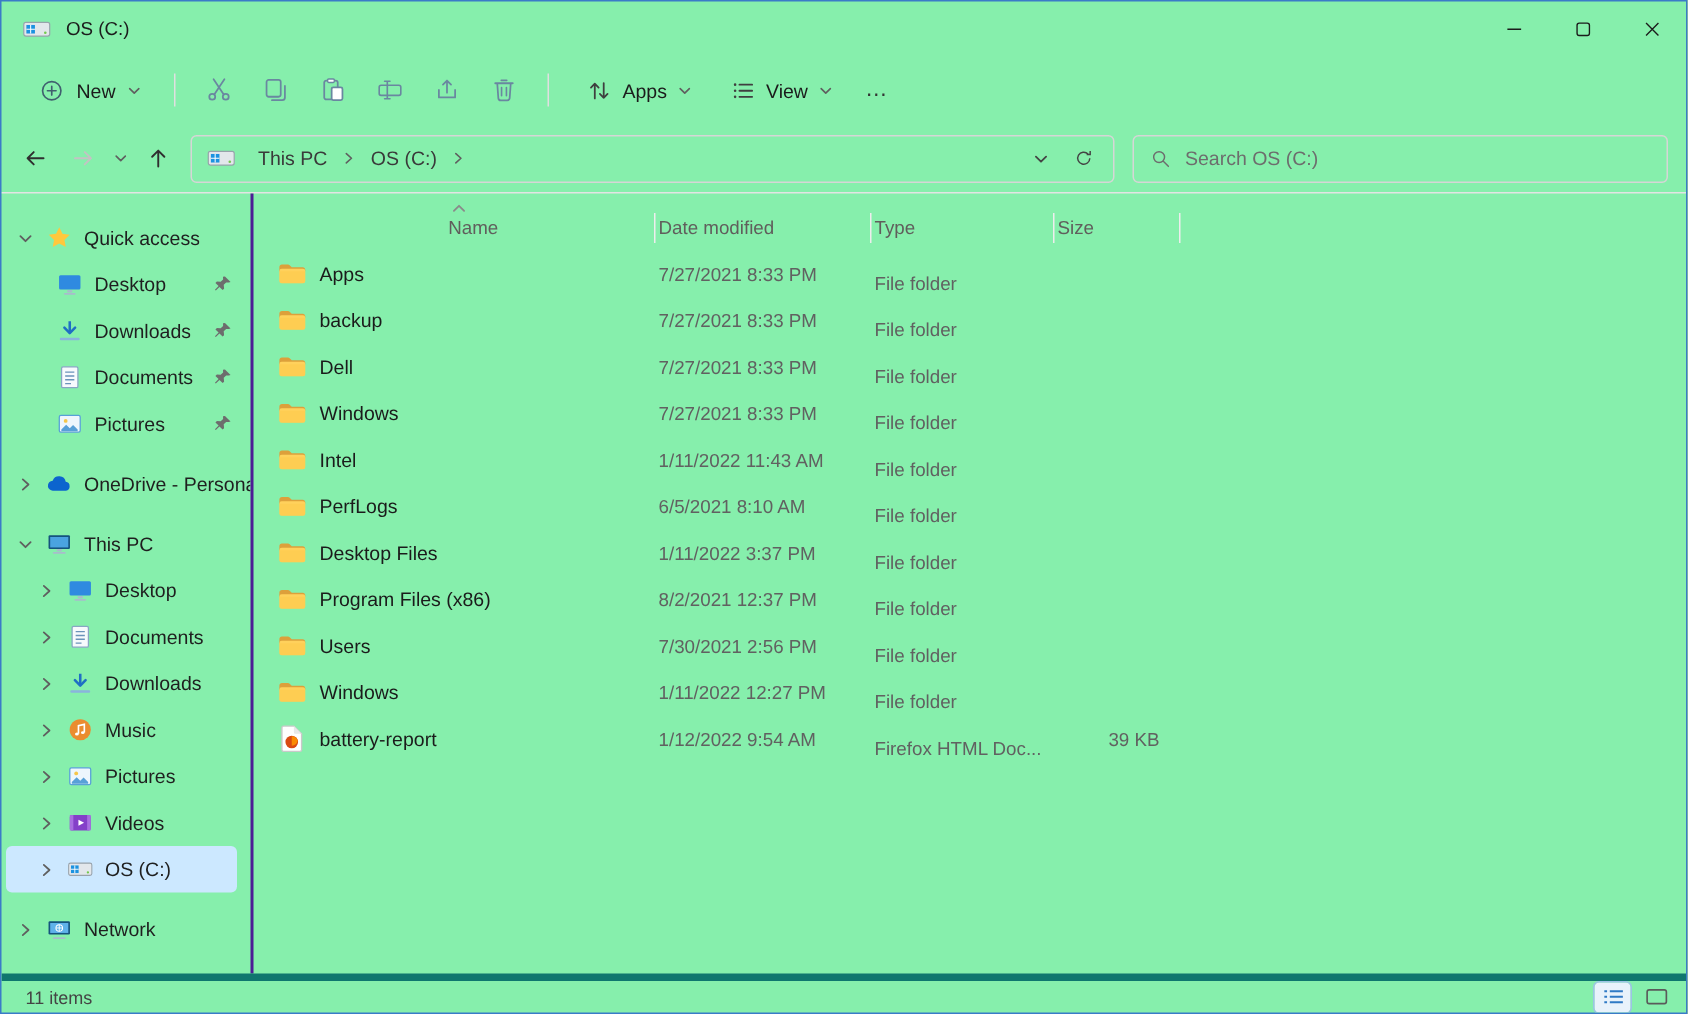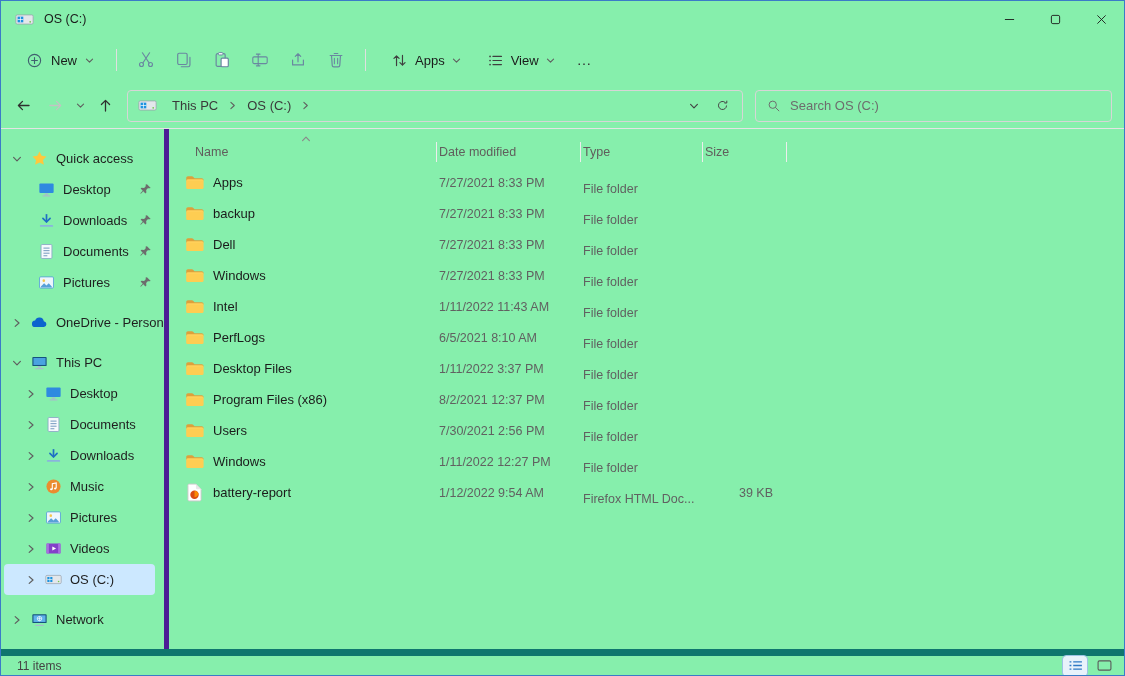--- a/index.html
+++ b/index.html
@@ -43,50 +43,50 @@
   .ab-spacer{flex:1;}
   .ab-btn{width:27px;height:26px;display:flex;align-items:center;justify-content:center;color:#444;border-radius:3px;flex:none;}
   .ab-btn svg{width:13px;height:13px;}
   .searchbox{flex:1;height:32px;border:1px solid #d6d6d6;border-radius:4px;display:flex;align-items:center;gap:9px;padding:0 11px;margin-left:12px;}
   .searchbox svg{width:14px;height:14px;color:#6d6d6d;flex:none;}
   .searchbox input{border:none;outline:none;flex:1;font-size:13px;font-family:inherit;color:#333;background:transparent;}
   .searchbox input::placeholder{color:#6d6d6d;}
 
   
   .main{flex:1;display:flex;min-height:0;}
-  .sidebar{width:168px;flex:none;border-right:5px solid #4c1d95;padding-top:14px;overflow:hidden;}
+  .sidebar{width:168px;flex:none;border-right:2px solid #4c1d95;padding-top:14px;overflow:hidden;}
   .tree-row{height:31px;display:flex;align-items:center;gap:8px;font-size:13px;color:#1f1f1f;padding-left:10px;}
   .tree-row .chev{width:12px;height:12px;color:#5f5f5f;flex:none;display:flex;}
   .tree-row .chev svg{width:10px;height:10px;margin:auto;}
   .tree-ic{width:17px;height:17px;flex:none;}
   .qa-child{padding-left:37px;padding-right:12px;}
   .pc-child{padding-left:24px;}
   .gap{margin-top:9px;}
   .sel{background:#cce8ff;border-radius:4px;margin-left:3px;margin-right:9px;padding-left:21px;}
   .pin-ic{width:13px;height:13px;margin-left:auto;color:#6d6d6d;flex:none;}
   .lbl{white-space:nowrap;overflow:hidden;}
 
   .content{flex:1;position:relative;padding-top:8px;}
   .hdr{display:flex;align-items:center;height:30px;color:#605e5c;font-size:12.5px;}
   .hcell{height:20px;display:flex;align-items:center;border-right:1px solid #ededed;}
-  .h-name{width:268px;padding-left:26px;}
+  .h-name{width:268px;padding-left:26px;justify-content:center;}
   .h-date{width:144px;padding-left:2px;}
   .h-type{width:122px;padding-left:2px;}
   .h-size{width:84px;padding-left:2px;}
   .sort-caret{position:absolute;top:5px;left:132px;width:10px;height:10px;color:#8a8a8a;}
   .row{height:31px;display:flex;align-items:center;font-size:13px;color:#1b1b1b;}
   .c-namewrap{width:268px;display:flex;align-items:center;gap:9px;padding-left:16px;}
   .folder-ic{width:19px;height:15px;flex:none;}
   .ffdoc-ic{width:15px;height:19px;flex:none;margin:0 2px;}
   .c-date{width:144px;padding-left:2px;color:#616161;font-size:12.5px;}
   .c-type{width:122px;padding-left:2px;color:#616161;font-size:12.5px;white-space:nowrap;overflow:hidden;margin-top:12px;}
   .c-size{width:84px;padding-right:14px;color:#616161;font-size:12.5px;text-align:right;}
 
   
-  .statusbar{height:26px;flex:none;border-top:7px solid #0f766e;display:flex;align-items:center;padding:0 8px 0 16px;font-size:12px;color:#444;}
+  .statusbar{height:26px;flex:none;border-top:5px solid #0f766e;display:flex;align-items:center;padding:0 8px 0 16px;font-size:12px;color:#444;}
   .sb-right{margin-left:auto;display:flex;gap:5px;align-items:center;}
   .sb-btn{width:24px;height:20px;display:flex;align-items:center;justify-content:center;border-radius:3px;color:#5a5a5a;}
   .sb-btn svg{width:15px;height:11px;}
   .sb-btn.active{background:#e8f2fb;outline:1px solid #9cc3e5;color:#2f7ac5;}
 </style>
 </head>
 <body>
 
 <svg width="0" height="0" style="position:absolute">
   <defs>

